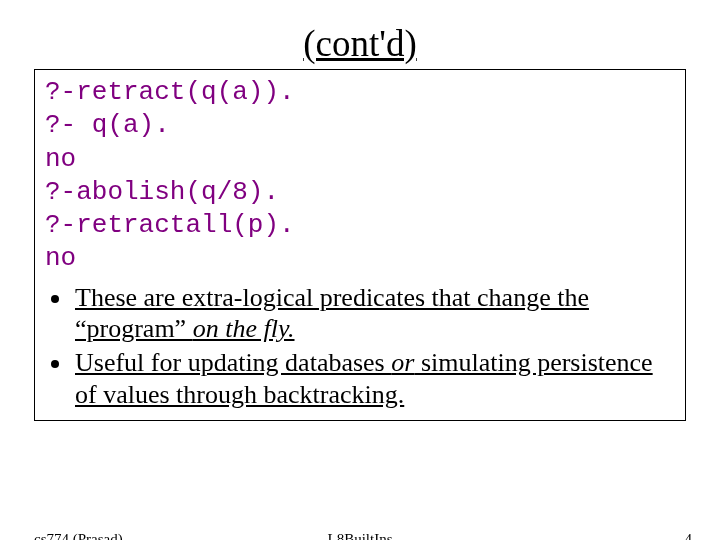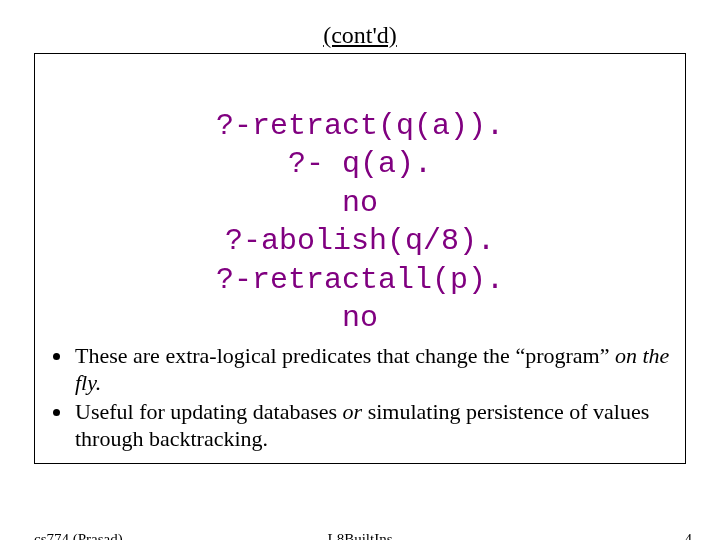--- a/index.html
+++ b/index.html
@@ -12,47 +12,47 @@
     color: #000;
   }
   .slide {
     position: relative;
     width: 720px;
     height: 540px;
     box-sizing: border-box;
   }
   .title {
     text-align: center;
-    font-size: 24px;
+    font-size: 37px;
     text-decoration: underline;
     margin-top: 22px;
     margin-bottom: 4px;
   }
   .content-box {
     margin: 0 34px 0 34px;
     border: 1px solid #000;
     padding: 6px 10px 8px 10px;
     box-sizing: border-box;
   }
   .code-block {
-    text-align: center;
+    text-align: left;
     font-family: "Courier New", Courier, monospace;
     color: #800080;
-    font-size: 30px;
+    font-size: 26px;
     line-height: 1.28;
-    margin-top: 47px;
   }
   .code-block .bold {
     font-weight: normal;
   }
   .bullets {
     margin: 6px 0 0 0;
     padding: 0 4px 0 28px;
-    font-size: 22px;
+    font-size: 26px;
     line-height: 1.22;
+    text-decoration: underline;
   }
   .bullets li {
     margin: 0 0 2px 0;
     padding-left: 2px;
   }
   .bullets em {
     font-style: italic;
   }
   .footer {
     position: absolute;

